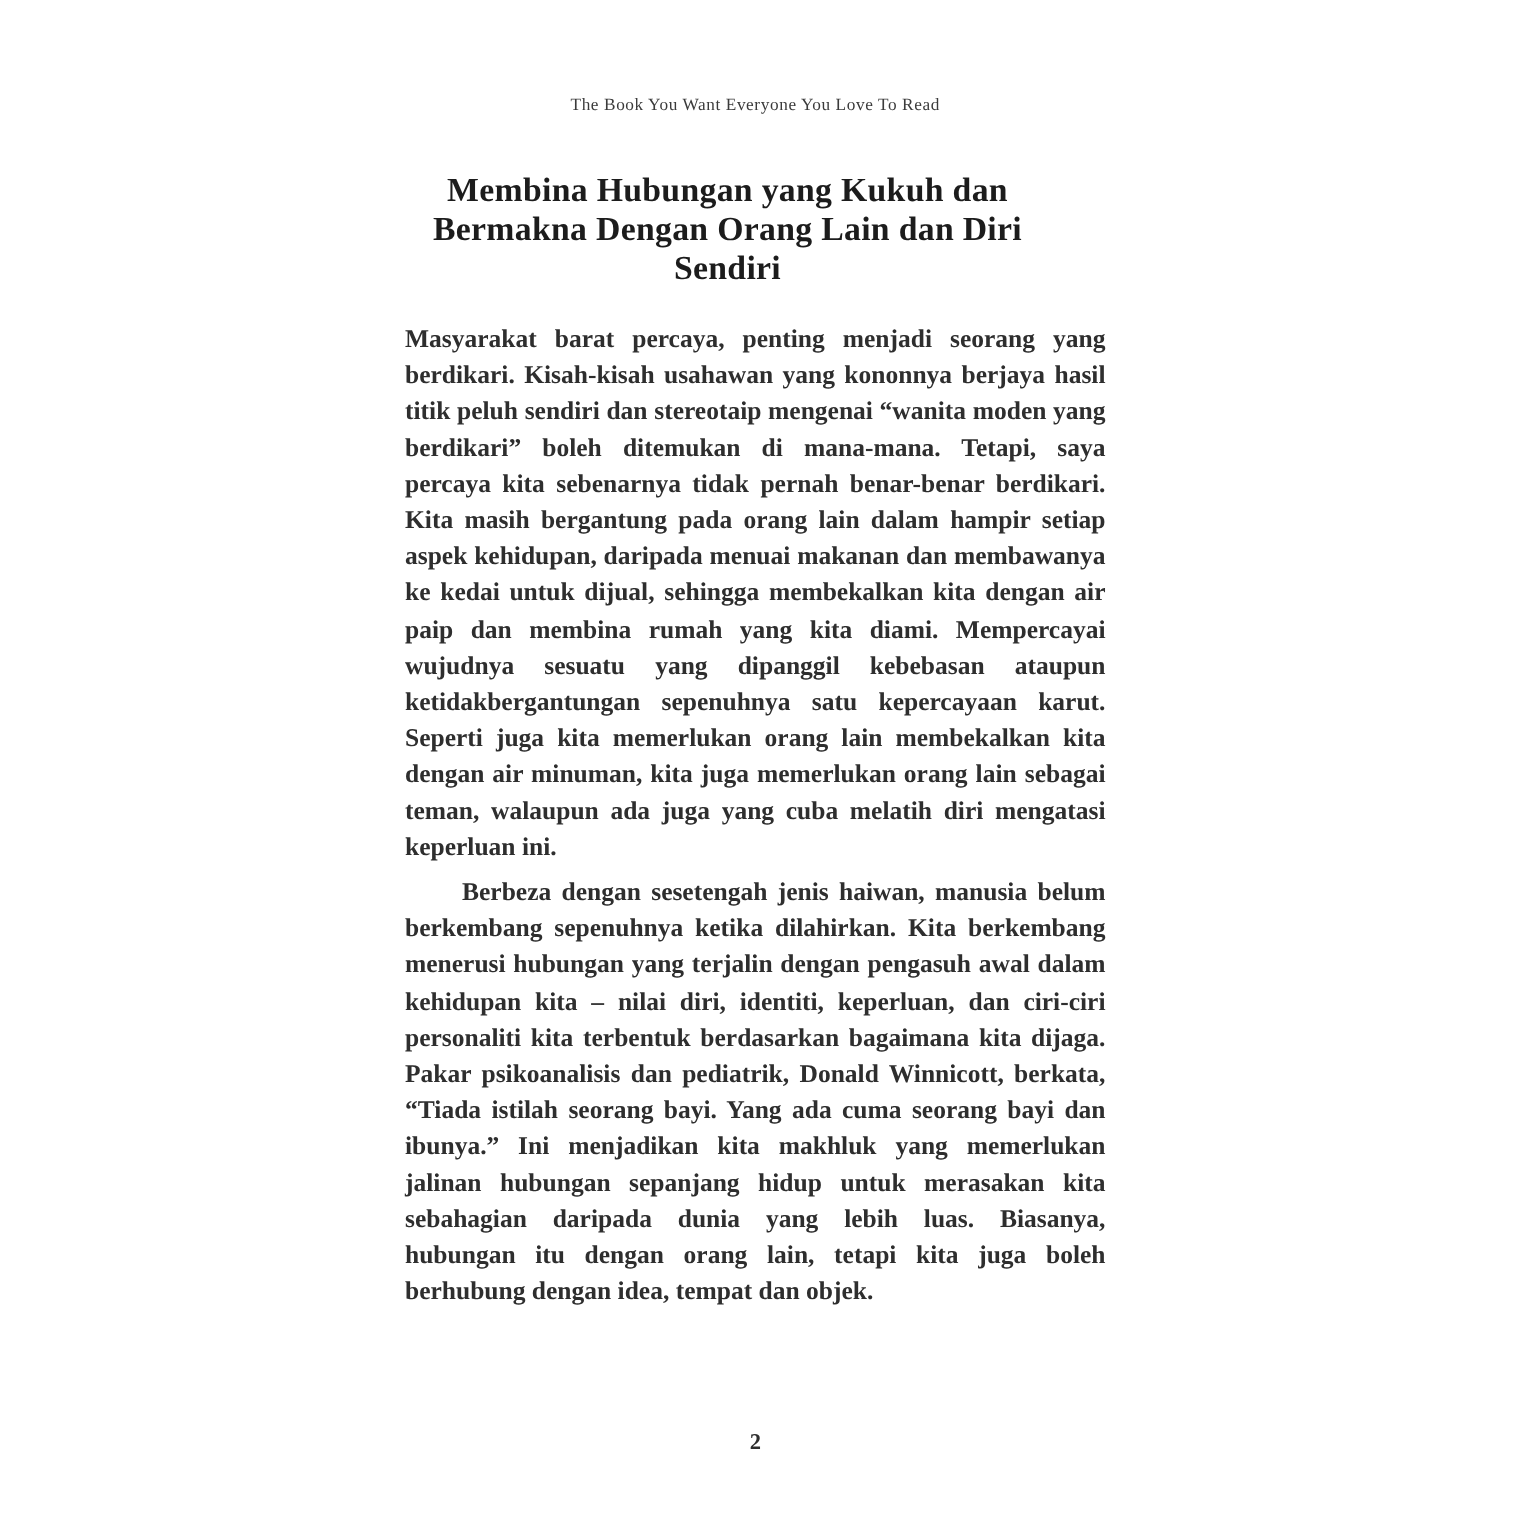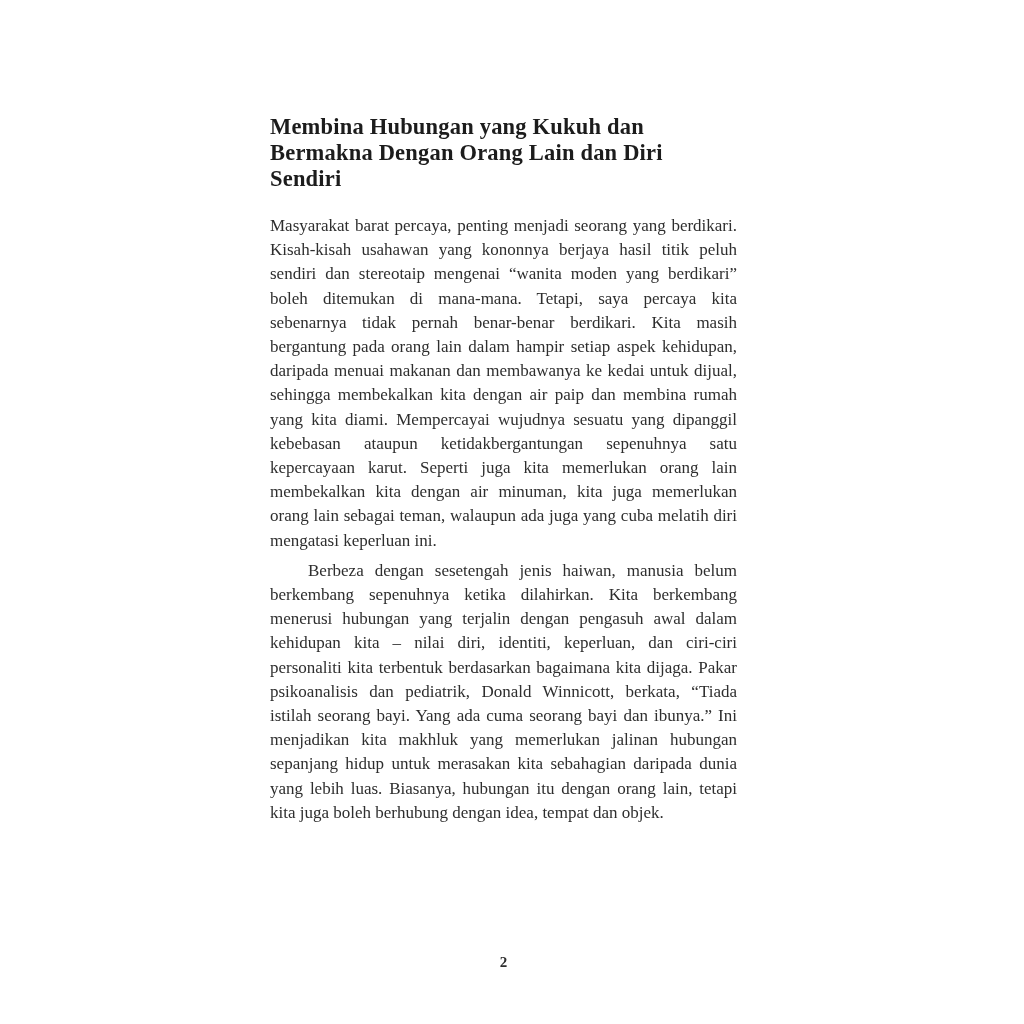--- a/index.html
+++ b/index.html
@@ -37,30 +37,32 @@
     position: absolute;
     top: 114px;
     left: 0;
     width: 430px;
     margin: 0;
     font-size: 22.5px;
     line-height: 26px;
     font-weight: bold;
     color: #1c1c1c;
     letter-spacing: 0.2px;
+    text-align: center;
   }
   .body-text {
     position: absolute;
     top: 214px;
     left: 0;
     width: 467px;
     font-size: 17px;
     line-height: 24.2px;
     text-align: justify;
     text-justify: inter-word;
+    font-weight: bold;
   }
   .body-text p {
     margin: 0 0 6px 0;
   }
   .body-text p.indent {
     text-indent: 38px;
   }
   .page-number {
     position: absolute;
     top: 954px;
@@ -70,20 +72,21 @@
     font-size: 15px;
     font-weight: bold;
     color: #2e2e2e;
   }
 </style>
 </head>
 <body>
 
 <div class="page">
   <div class="column">
+    <div class="running-header">The Book You Want Everyone You Love To Read</div>
     <h1 class="chapter-title">Membina Hubungan yang Kukuh dan Bermakna Dengan Orang Lain dan Diri Sendiri</h1>
     <div class="body-text">
       <p>Masyarakat barat percaya, penting menjadi seorang yang berdikari. Kisah-kisah usahawan yang kononnya berjaya hasil titik peluh sendiri dan stereotaip mengenai “wanita moden yang berdikari” boleh ditemukan di mana-mana. Tetapi, saya percaya kita sebenarnya tidak pernah benar-benar berdikari. Kita masih bergantung pada orang lain dalam hampir setiap aspek kehidupan, daripada menuai makanan dan membawanya ke kedai untuk dijual, sehingga membekalkan kita dengan air paip dan membina rumah yang kita diami. Mempercayai wujudnya sesuatu yang dipanggil kebebasan ataupun ketidakbergantungan sepenuhnya satu kepercayaan karut. Seperti juga kita memerlukan orang lain membekalkan kita dengan air minuman, kita juga memerlukan orang lain sebagai teman, walaupun ada juga yang cuba melatih diri mengatasi keperluan ini.</p>
       <p class="indent">Berbeza dengan sesetengah jenis haiwan, manusia belum berkembang sepenuhnya ketika dilahirkan. Kita berkembang menerusi hubungan yang terjalin dengan pengasuh awal dalam kehidupan kita – nilai diri, identiti, keperluan, dan ciri-ciri personaliti kita terbentuk berdasarkan bagaimana kita dijaga. Pakar psikoanalisis dan pediatrik, Donald Winnicott, berkata, “Tiada istilah seorang bayi. Yang ada cuma seorang bayi dan ibunya.” Ini menjadikan kita makhluk yang memerlukan jalinan hubungan sepanjang hidup untuk merasakan kita sebahagian daripada dunia yang lebih luas. Biasanya, hubungan itu dengan orang lain, tetapi kita juga boleh berhubung dengan idea, tempat dan objek.</p>
     </div>
     <div class="page-number">2</div>
   </div>
 </div>
 
 </body></html>

